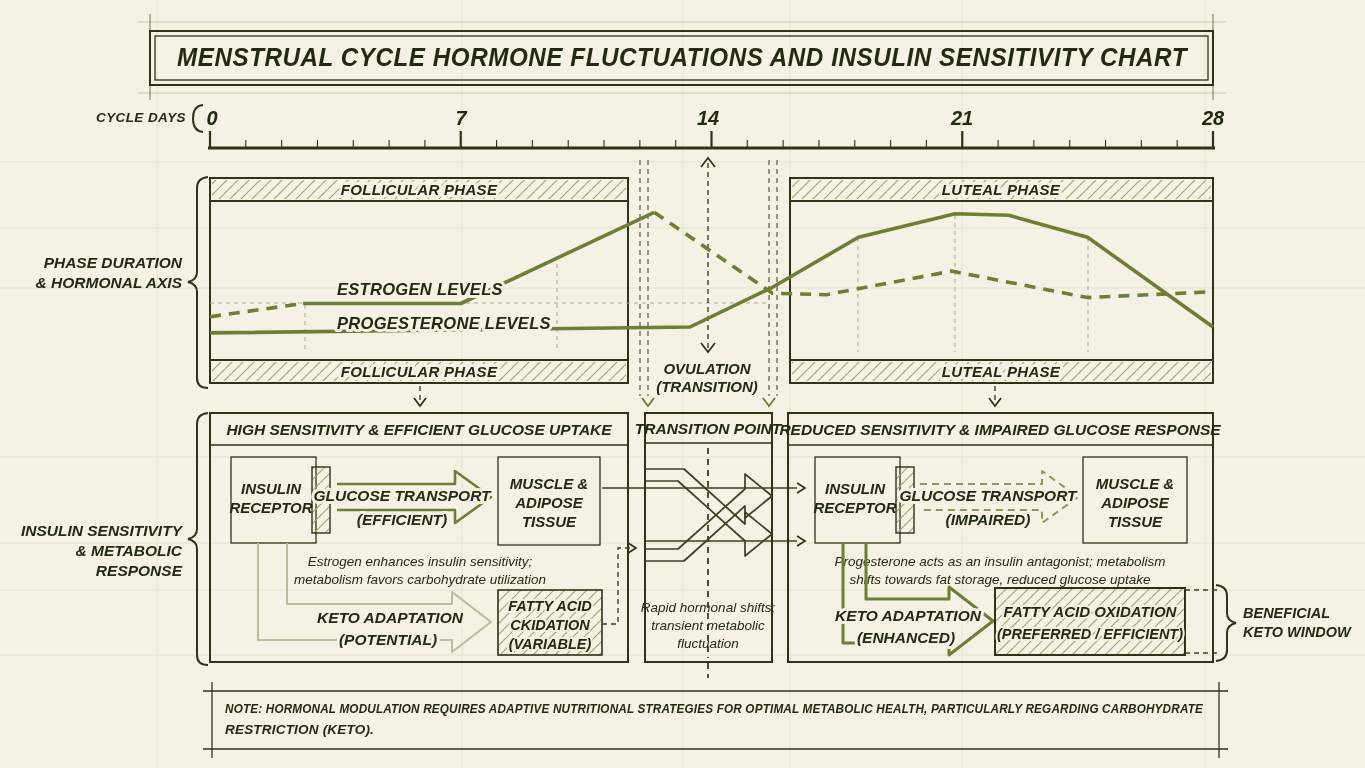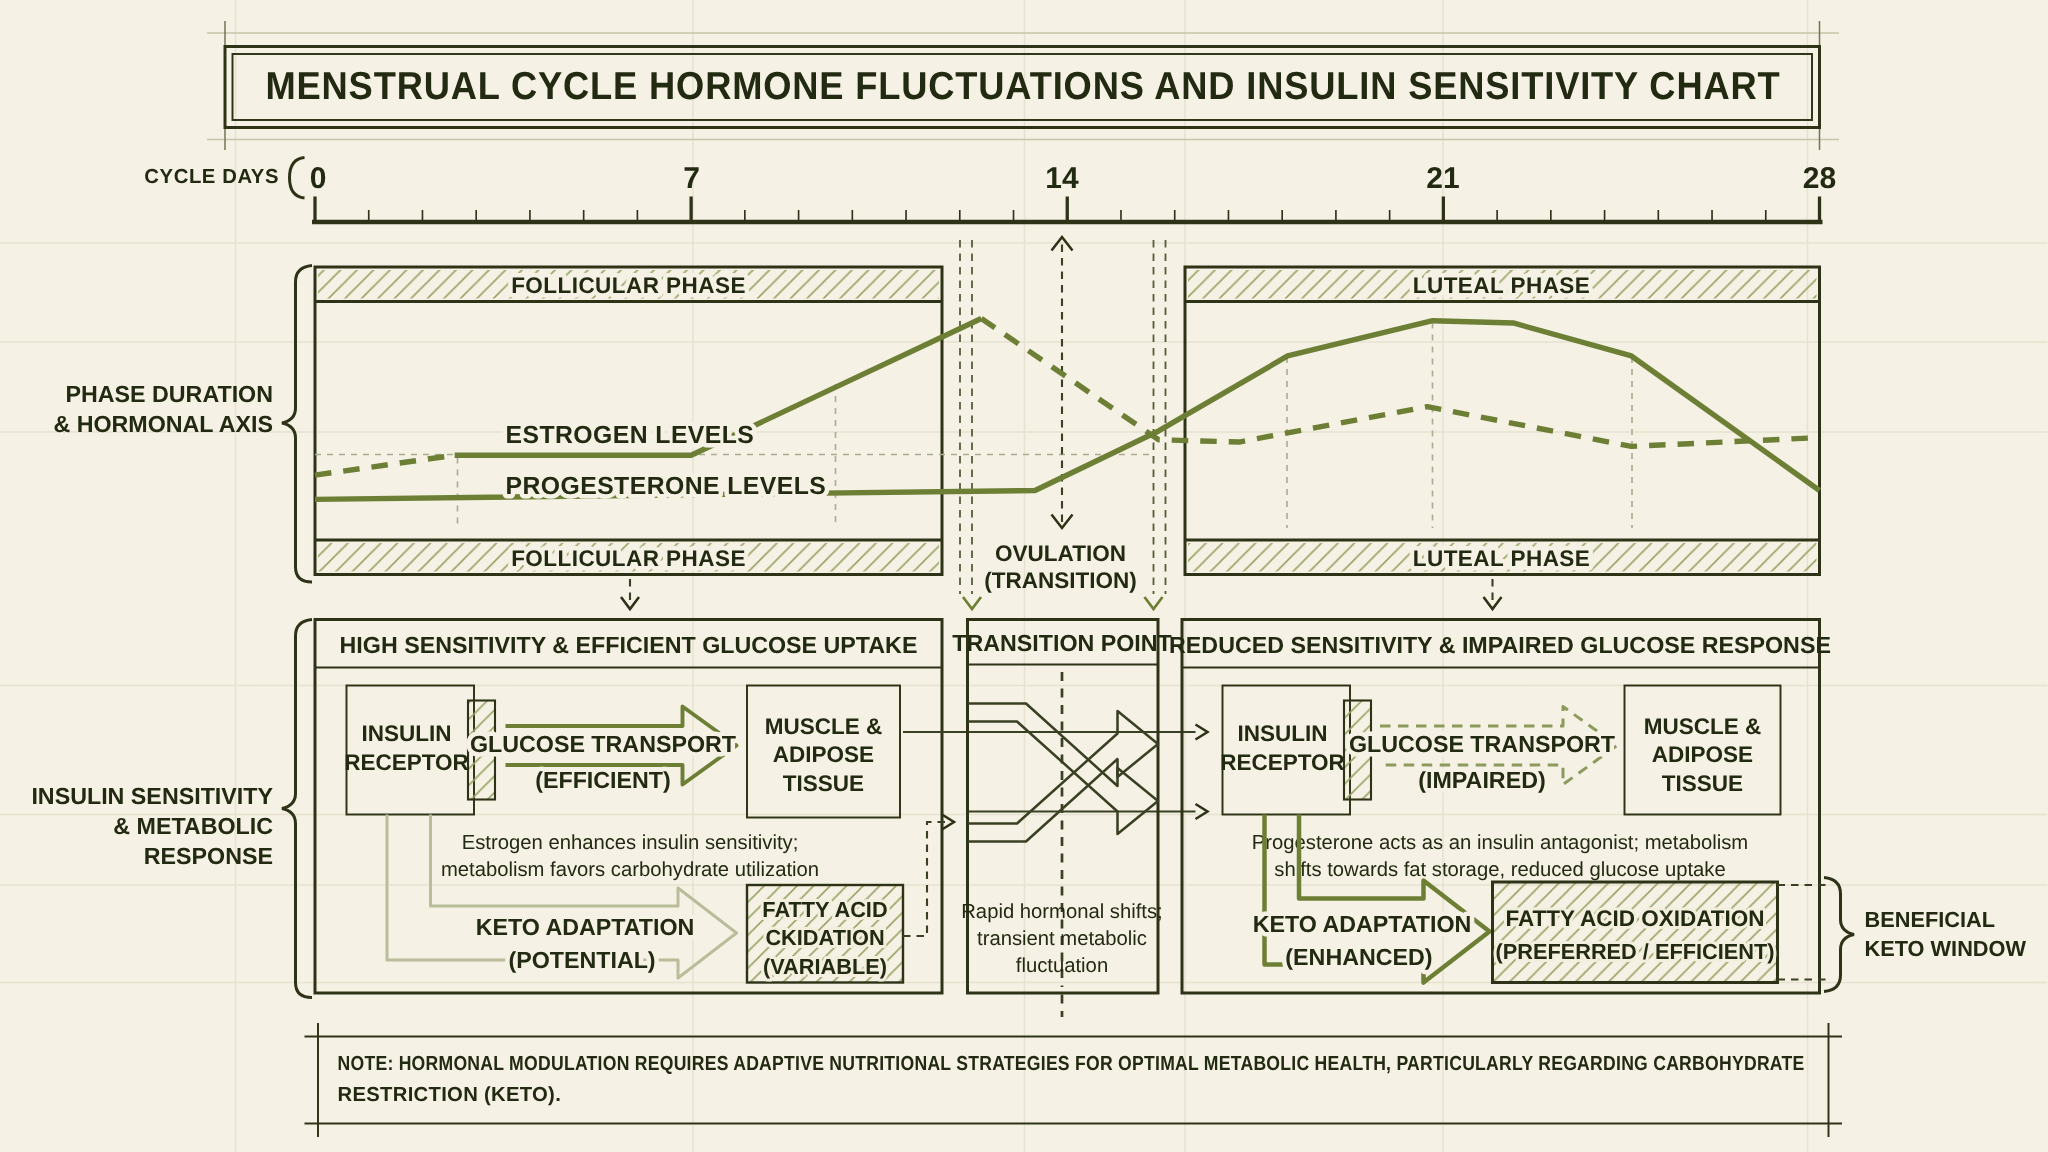--- a/index.html
+++ b/index.html
@@ -1,16 +1,16 @@
 <!DOCTYPE html>
 <html><head>
 <meta charset="utf-8">
 <style>
   html,body{margin:0;padding:0;background:#f5f1e4;}
-  .stage{width:1365px;height:768px;position:relative;background:#f5f1e4;overflow:hidden;}
+  .stage{width:1365px;height:768px;position:relative;background:#f5f1e4;overflow:hidden;font-style:italic;}
   svg{display:block;}
   text{font-family:"Liberation Sans","DejaVu Sans",sans-serif;fill:#232a12;}
   .title{font-size:26px;font-weight:bold;letter-spacing:.6px;}
   .num{font-size:20px;font-weight:bold;}
   .axlab{font-size:13.5px;font-weight:bold;letter-spacing:.4px;}
   .lbl{font-size:15.5px;font-weight:bold;}
   .bar-lbl{font-size:15px;font-weight:bold;letter-spacing:.3px;}
   .box-t{font-size:15px;font-weight:bold;}
   .box-s{font-size:14.5px;font-weight:bold;}
   .small{font-size:13.5px;}

